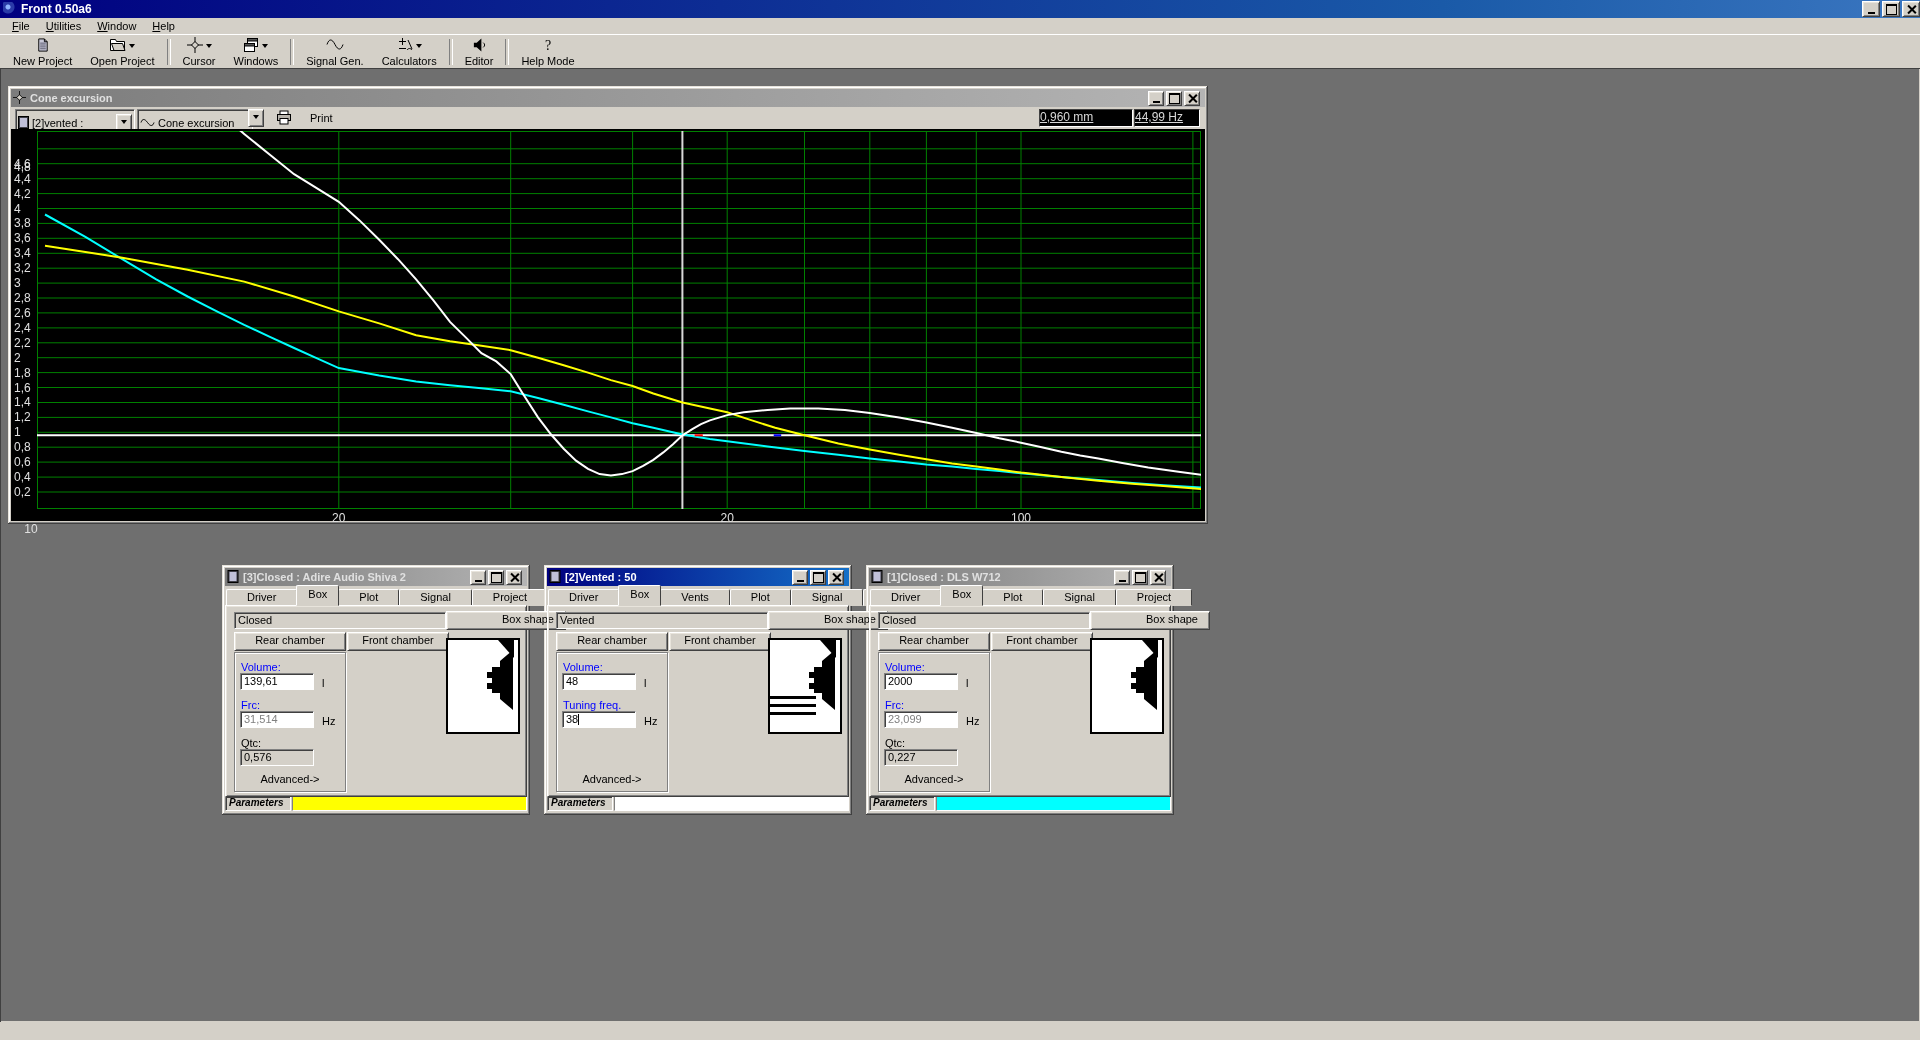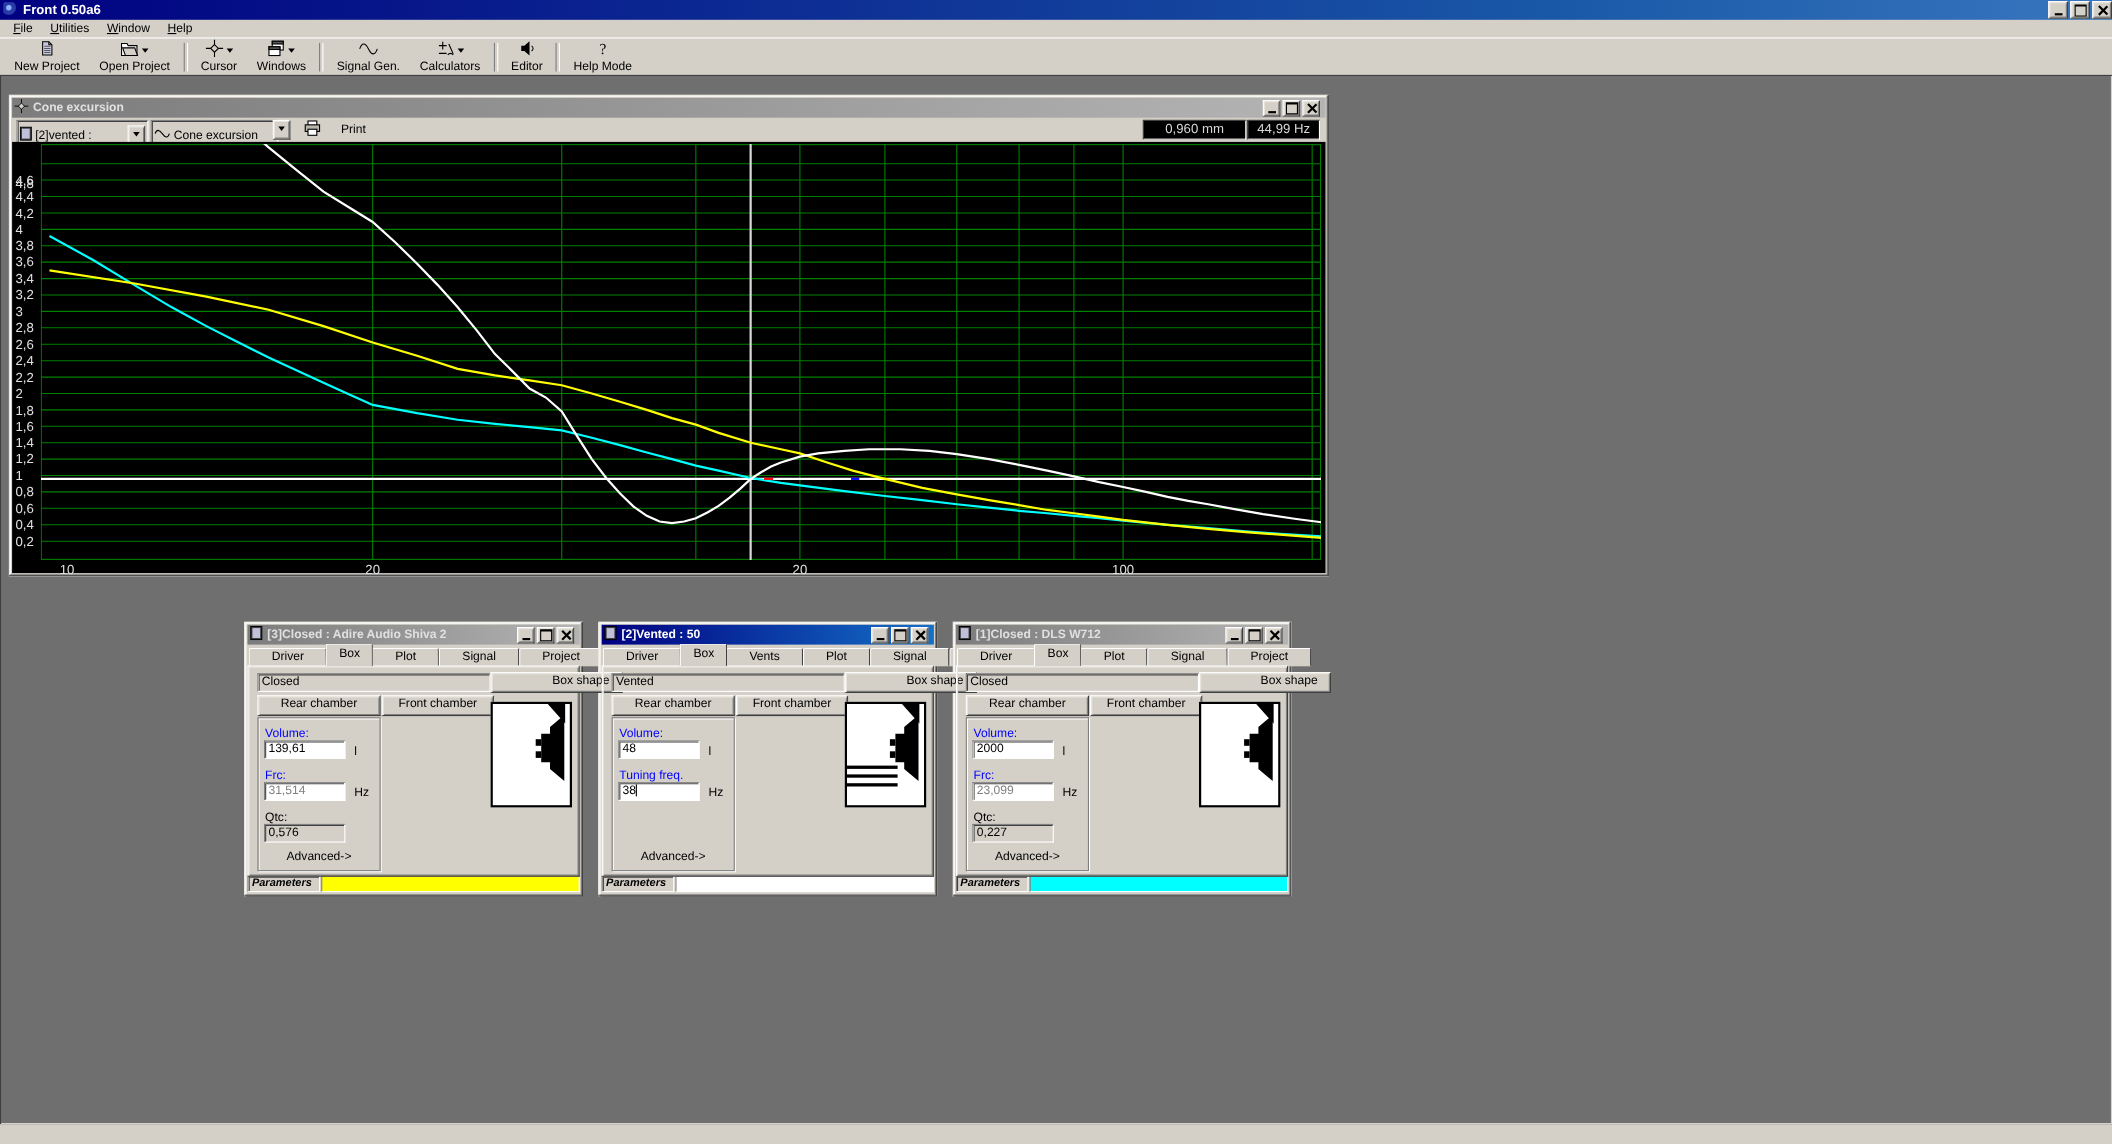--- a/index.html
+++ b/index.html
@@ -51,22 +51,22 @@
   .ctitle.inactive{background:linear-gradient(90deg,#7c7c7c,#b4b4b4);}
   .ctitle .t{font-weight:bold;font-size:11px;}
   .ctitle.active .t{color:#fff;} .ctitle.inactive .t{color:#e0e0e0;}
   
   #plotwin{left:8px;top:86px;width:1200px;height:438px;}
   #plottools{position:absolute;left:3px;top:21px;right:3px;height:22px;}
   .combo{position:absolute;top:2px;height:18px;display:flex;align-items:center;gap:3px;padding:4px 2px;}
   .combo .cv{flex:1;}
   .arrbtn{width:14px;height:16px;display:flex;align-items:center;justify-content:center;}
   .readout{position:absolute;top:2px;height:16px;background:#000;color:#d8d8d8;
-    border:1px solid;border-color:#404040 #fff #fff #404040;text-align:center;
-    font-size:12px;line-height:15px;}
+    border:1px solid;border-color:#404040 #fff #fff #404040;
+    font-size:12px;line-height:15px;text-decoration:underline;}
   #plotclient{position:absolute;left:3px;top:43px;right:3px;bottom:3px;background:#000;}
   #chart{position:absolute;left:26px;top:2px;}
   .ylab{position:absolute;width:24px;text-align:left;left:3px;color:#e0e0e0;font-size:12px;}
   .xlab{position:absolute;top:382px;transform:translateX(-50%);color:#e0e0e0;font-size:12px;}
   
   .projwin{top:565px;width:308px;height:250px;}
   .tabs{position:absolute;left:3px;top:22px;right:3px;height:19px;display:flex;align-items:flex-end;padding-left:1px;}
   .tab{height:15px;line-height:14px;padding:0 20px;background:#d4d0c8;position:relative;
     border:1px solid;border-color:#fff #404040 #d4d0c8 #fff;border-radius:2px 2px 0 0;}
   .tab.active{height:19px;line-height:17px;z-index:3;margin:0 -1px;padding:0 11px;}
@@ -335,21 +335,21 @@
           <div class="ylab" style="top: 251.54px;">1,6</div>
           <div class="ylab" style="top: 266.46px;">1,4</div>
           <div class="ylab" style="top: 281.38px;">1,2</div>
           <div class="ylab" style="top: 296.3px;">1</div>
           <div class="ylab" style="top: 311.22px;">0,8</div>
           <div class="ylab" style="top: 326.14px;">0,6</div>
           <div class="ylab" style="top: 341.06px;">0,4</div>
           <div class="ylab" style="top: 355.98px;">0,2</div>
         </div>
       <div id="xlabels">
-          <div class="xlab" style="left: 50px;">10</div>
+          <div class="xlab" style="left: 20px; margin-top: 11px;">10</div>
           <div class="xlab" style="left: 327.805px;">20</div>
           <div class="xlab" style="left: 716.195px;">20</div>
           <div class="xlab" style="left: 1010px;">100</div>
         </div>
     </div>
   </div>
 
   <div class="win projwin" id="pw0" style="left:222px;">
       <div class="ctitle inactive">
         <span><svg width="12" height="13" viewBox="0 0 11 13">

